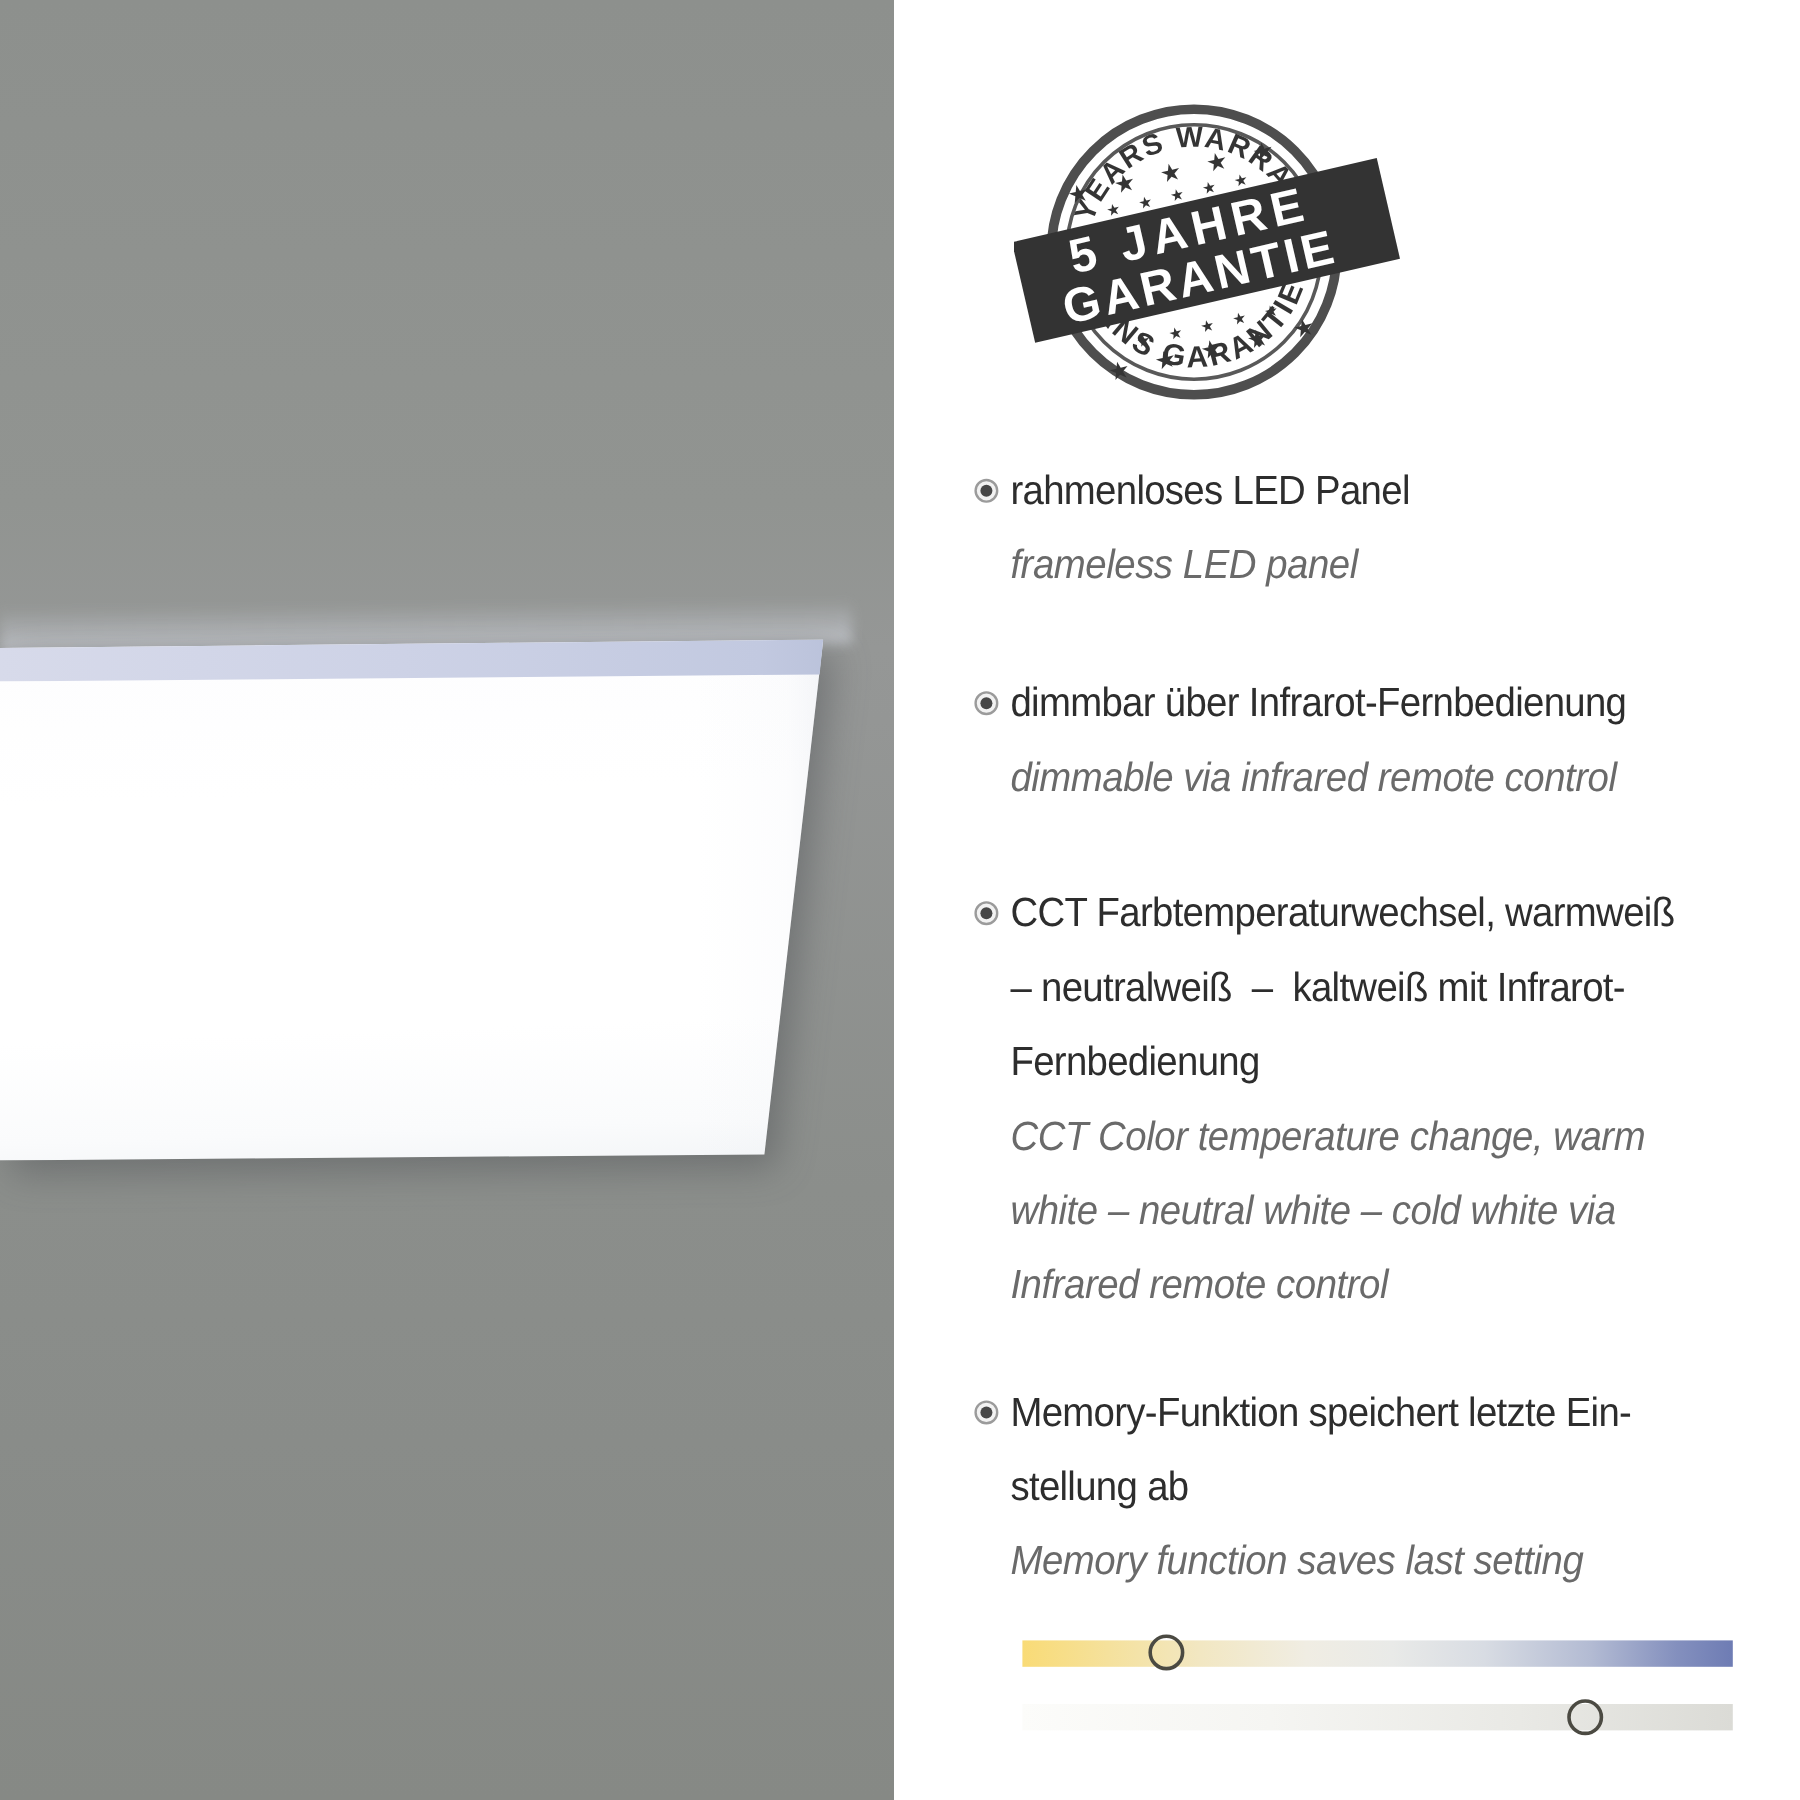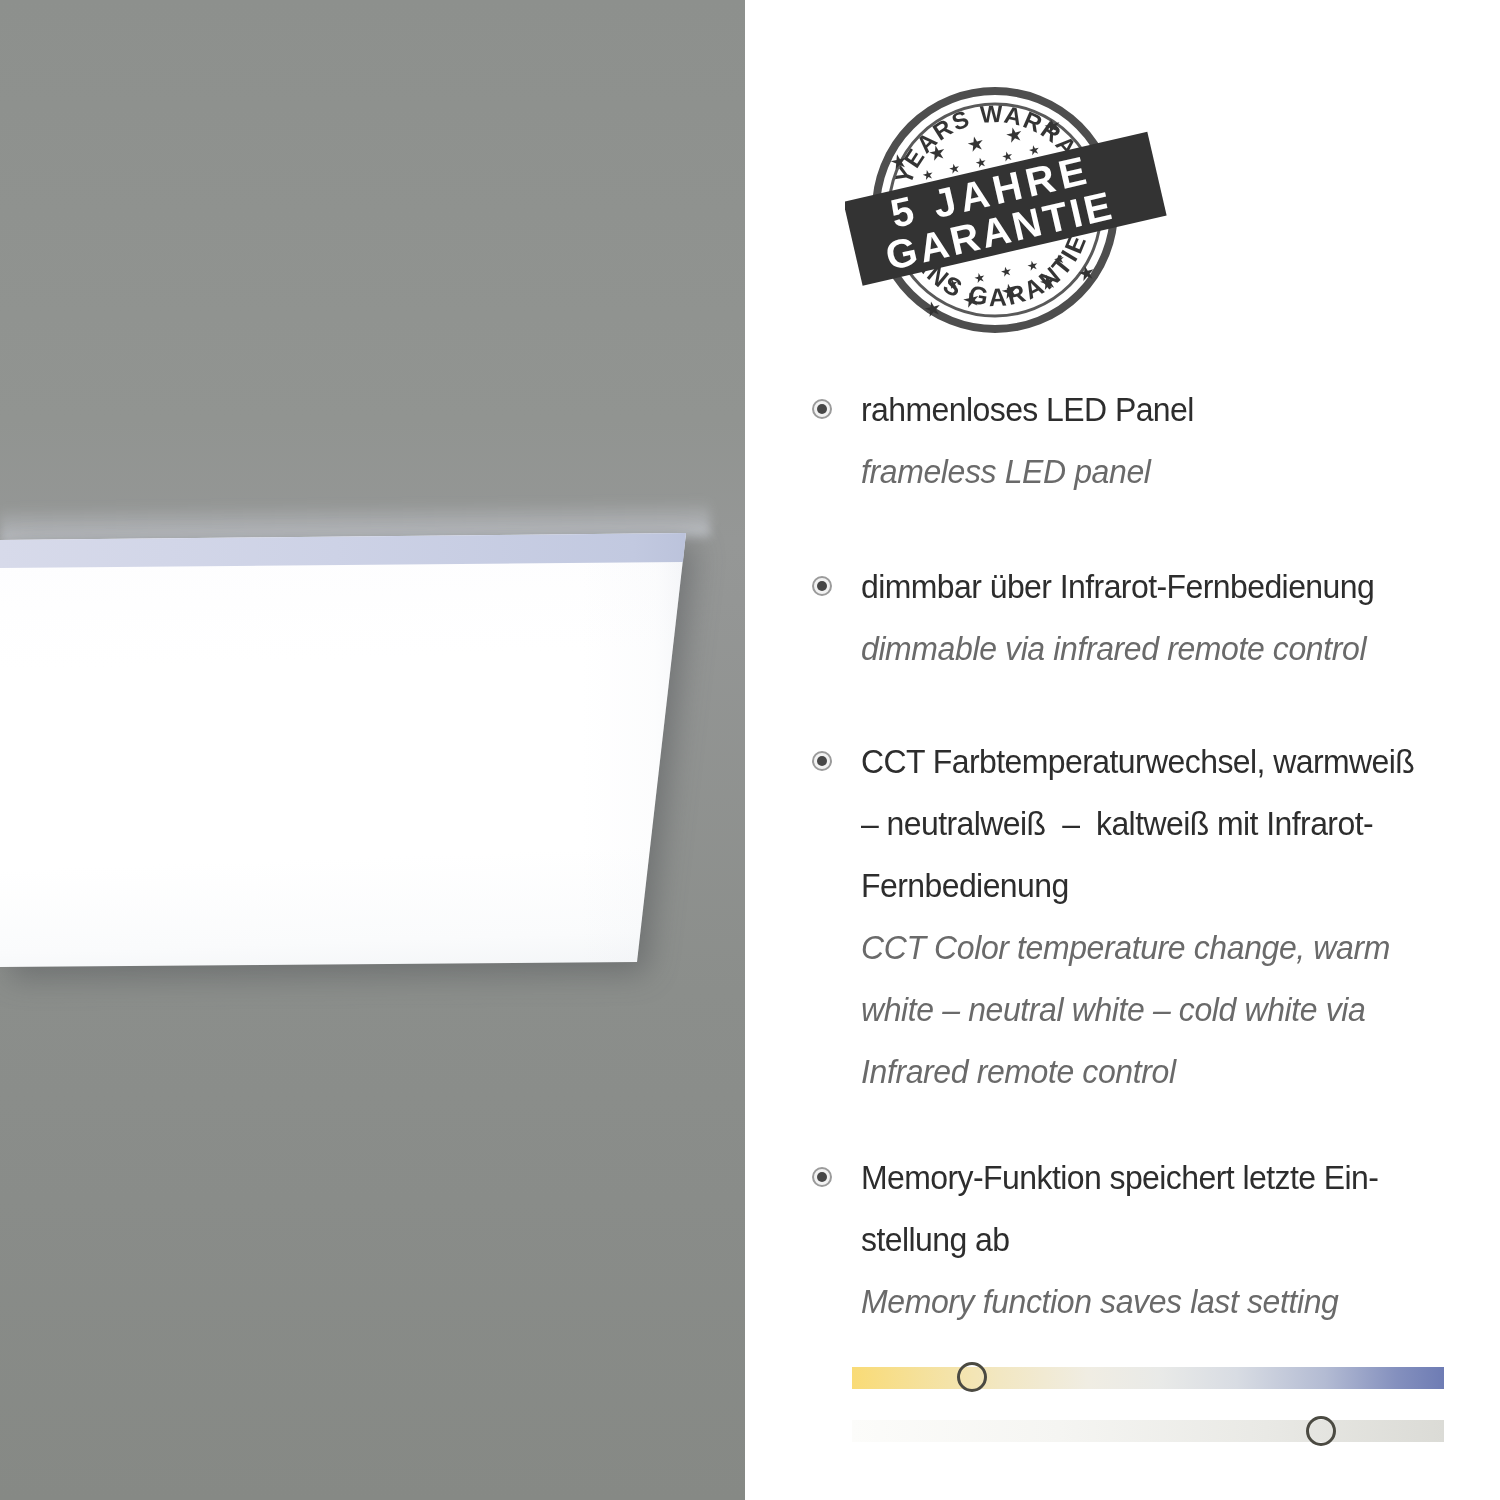--- a/index.html
+++ b/index.html
@@ -37,21 +37,21 @@
   .feature{position:absolute;left:0;width:740px;}
   .f1{top:378px}.f2{top:555px}.f3{top:730px}.f4{top:1146px}
   .bullet{
     position:absolute;left:67px;top:21px;width:20px;height:20px;border-radius:50%;
     border:2px solid #9b9b9b;box-sizing:border-box;background:#f2f2f2;
   }
   .bullet .dot{
     position:absolute;left:50%;top:50%;width:10px;height:10px;margin:-5px 0 0 -5px;
     border-radius:50%;background:#474747;
   }
-  .ftext{position:absolute;left:116px;top:0;}
+  .ftext{position:absolute;left:97px;top:0;}
   .line{height:62px;line-height:62px;font-size:34px;white-space:nowrap;transform:scaleX(0.94);transform-origin:0 50%;}
   .de-line{color:#2d2d2d;letter-spacing:-0.6px;}
   .en-line{color:#6a6a6a;font-style:italic;letter-spacing:-0.4px;}
   
   .track{position:absolute;left:107px;width:592px;height:22px;}
   .track-cct{
     top:1367px;
     background:linear-gradient(90deg,#F9DB76 0%,#F5E19C 12%,#F2E7C2 25%,#F0EDE3 40%,#E9EAE8 52%,#D8DCE3 65%,#B3BBD3 80%,#8490BE 92%,#6E7CB4 100%);
   }
   .track-dim{

